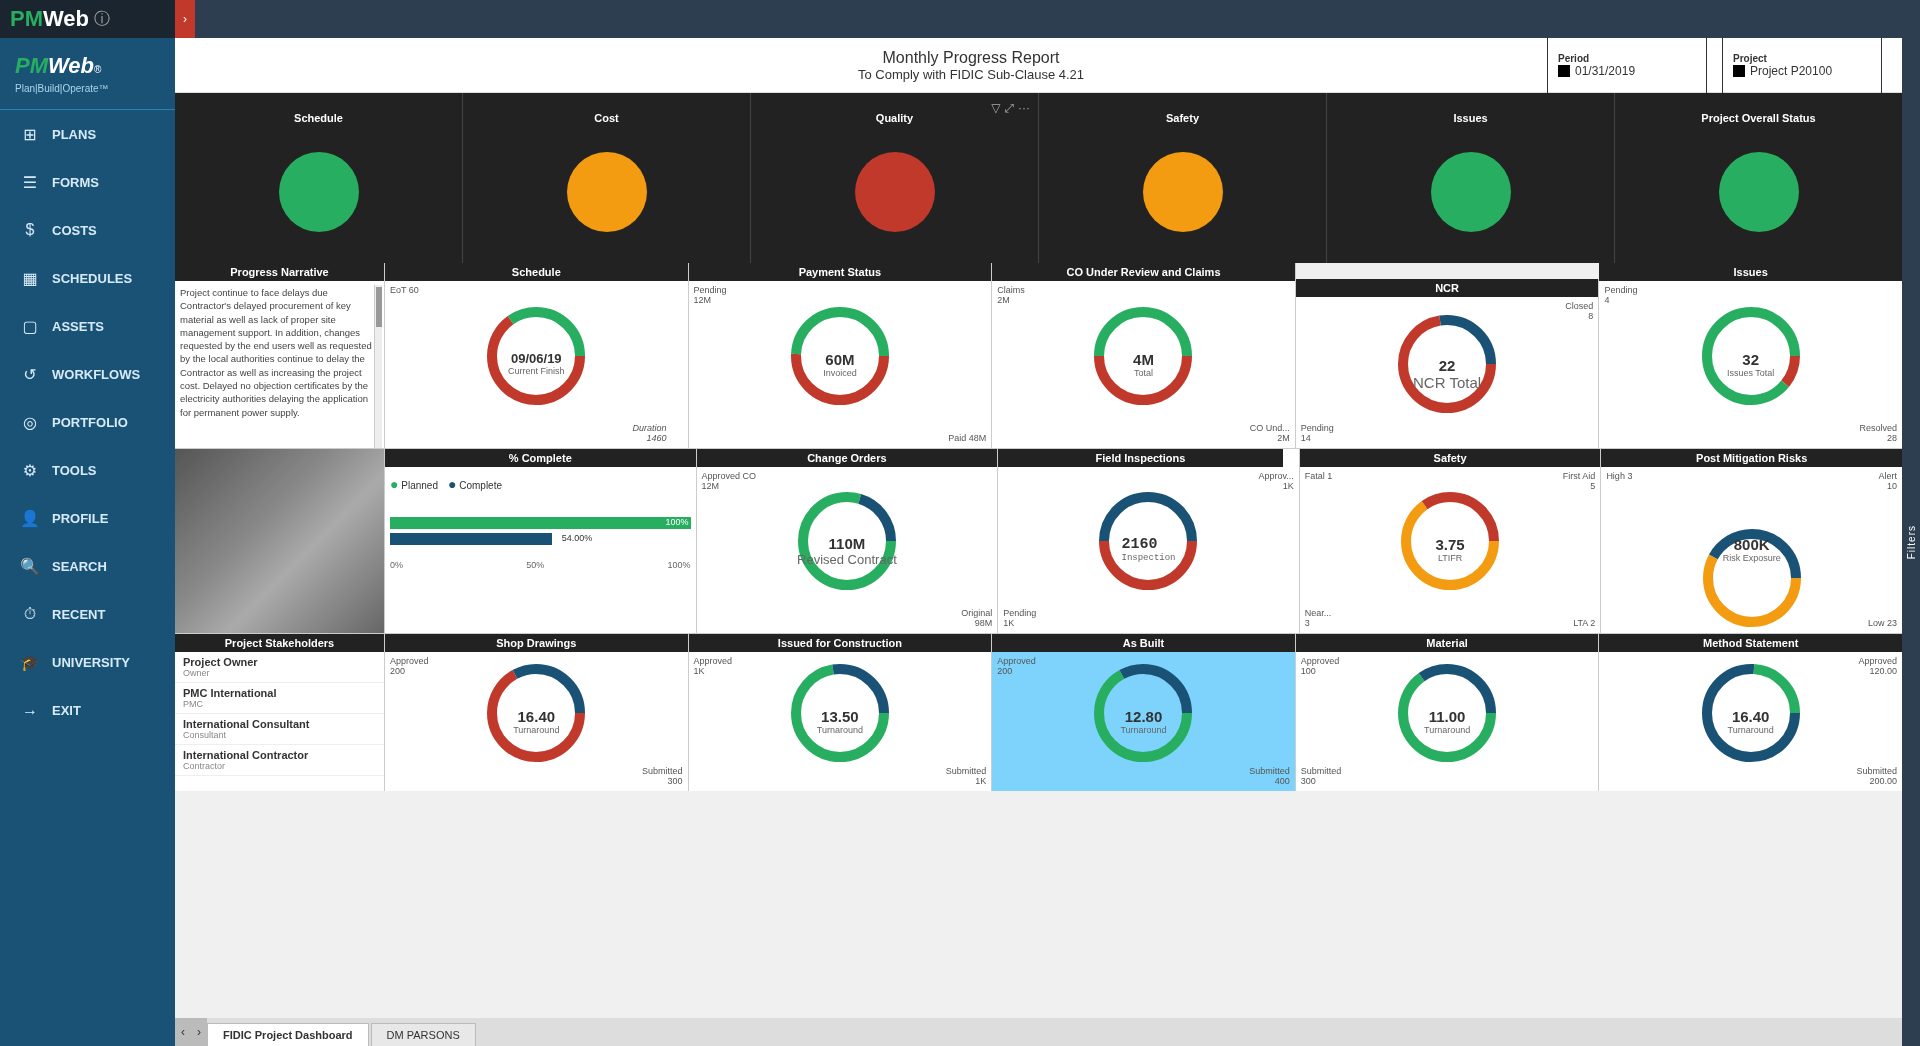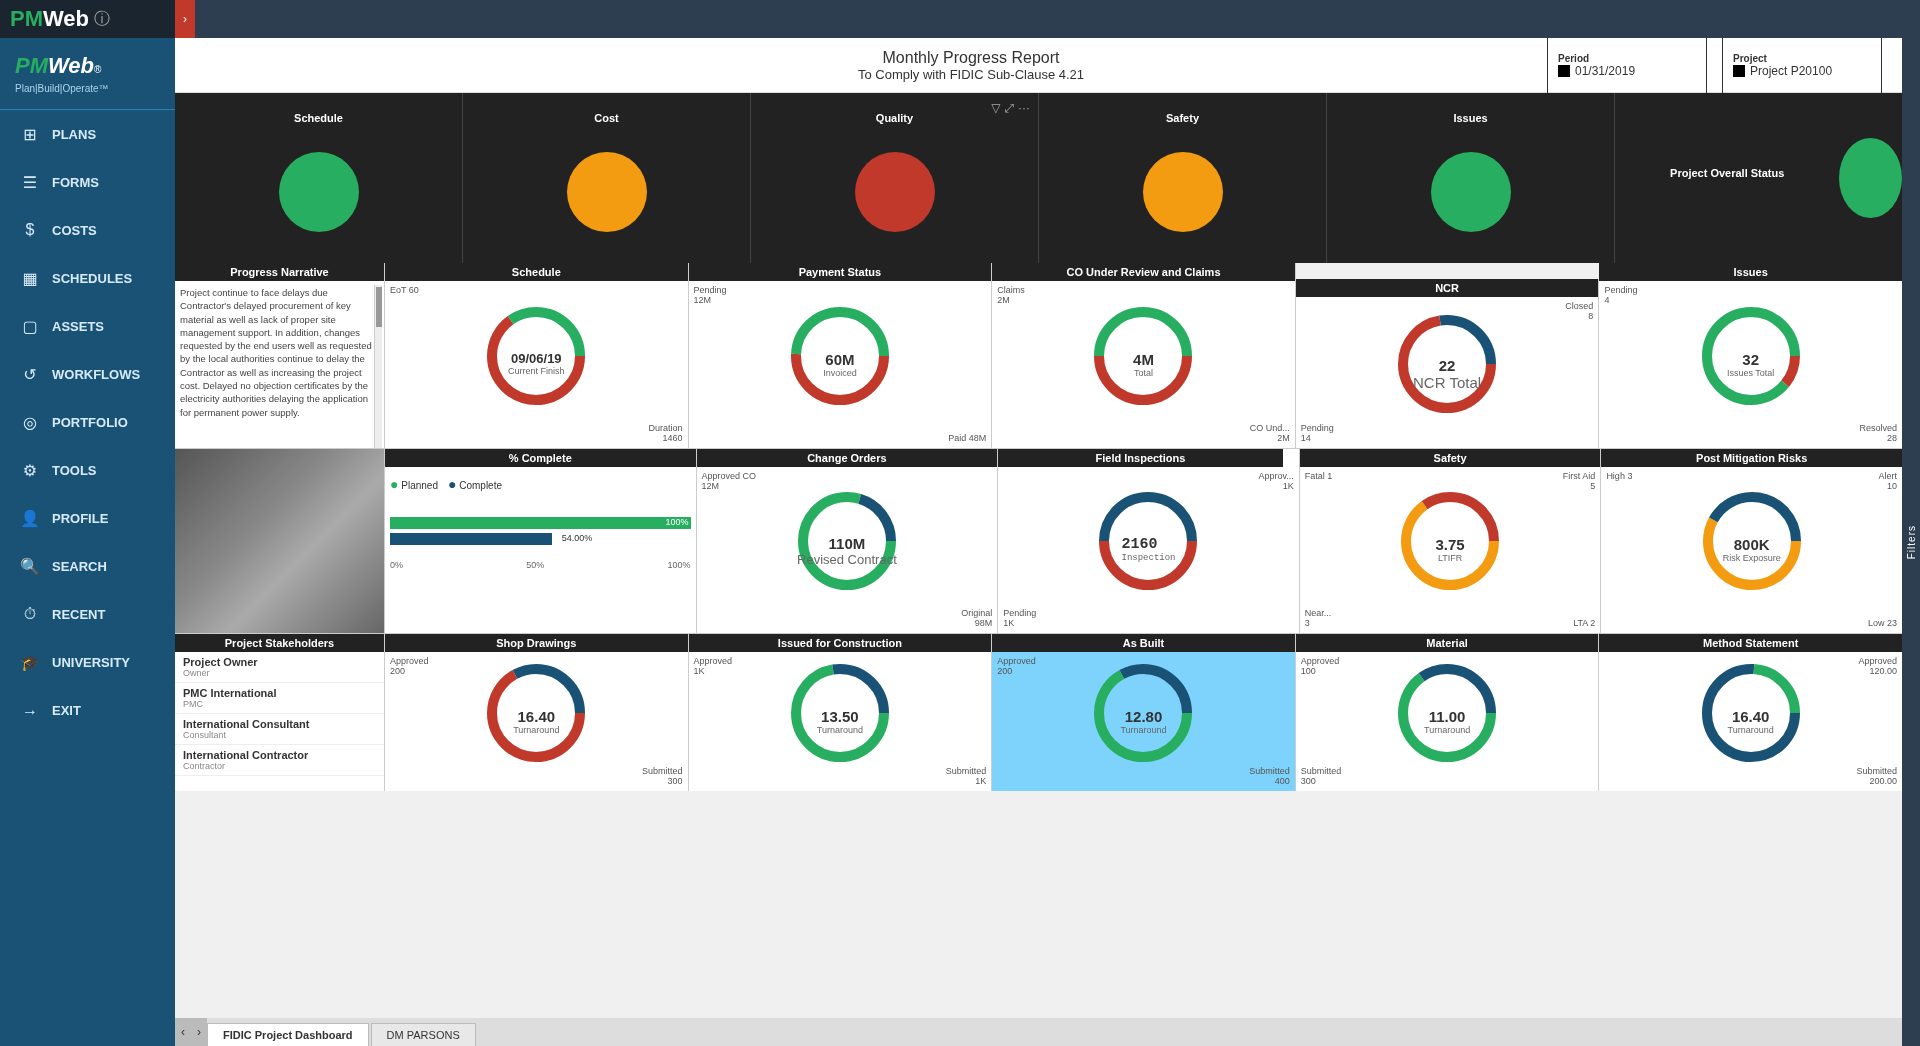--- a/index.html
+++ b/index.html
@@ -186,21 +186,21 @@
           </div>
         </div>
         <div style="flex:1;display:flex;flex-direction:column;align-items:center;justify-content:center;border-right:1px solid #444;">
           <div class="sec-hdr" style="width:100%;margin-bottom:10px;">Safety</div>
           <div class="status-circle yellow"></div>
         </div>
         <div style="flex:1;display:flex;flex-direction:column;align-items:center;justify-content:center;border-right:1px solid #444;">
           <div class="sec-hdr" style="width:100%;margin-bottom:10px;">Issues</div>
           <div class="status-circle green"></div>
         </div>
-        <div style="flex:1;display:flex;align-items:center;justify-content:center;">
+        <div style="flex:1;display:flex;flex-direction:column;align-items:center;justify-content:center;">
           <div class="sec-hdr" style="width:100%;margin-bottom:10px;">Project Overall Status</div>
           <div class="status-circle green"></div>
         </div>
       </div>
 
       <div style="display:flex;">
         
       </div>
       <div style="display:flex;height:185px;">
 
@@ -208,21 +208,21 @@
           <div class="sec-hdr">Progress Narrative</div>
           <div style="font-size:9.5px;color:#444;line-height:1.4;padding:5px;overflow:hidden;height:calc(100% - 22px);">Project continue to face delays due Contractor's delayed procurement of key material as well as lack of proper site management support. In addition, changes requested by the end users well as requested by the local authorities continue to delay the Contractor as well as increasing the project cost. Delayed no objection certificates by the electricity authorities delaying the application for permanent power supply.</div>
           <div style="position:absolute;right:2px;top:22px;bottom:0;width:8px;background:#eee;border-left:1px solid #ccc;">
             <div style="width:6px;height:40px;background:#999;margin:2px auto;"></div>
           </div>
         </div>
 
         <div style="flex:1;background:#fff;border-right:1px solid #ccc;position:relative;display:flex;flex-direction:column;align-items:center;justify-content:center;">
           <div class="sec-hdr" style="position:absolute;top:0;left:0;right:0;">Schedule</div>
           <div style="position:absolute;top:22px;left:5px;font-size:9px;color:#555;">EoT 60</div>
-          <div style="position:absolute;bottom:5px;right:5px;font-size:9px;color:#555;text-align:right;">Duration<br>1460</div>
+          <div style="position:absolute;bottom:5px;right:21px;font-size:9px;color:#555;text-align:right;font-style:italic;">Duration<br>1460</div>
           <svg width="110" height="110" viewBox="0 0 110 110">
             <circle cx="55" cy="55" r="44" stroke="#c0392b" stroke-width="10" fill="none" stroke-dasharray="180 96"></circle>
             <circle cx="55" cy="55" r="44" stroke="#27ae60" stroke-width="10" fill="none" stroke-dasharray="96 180" stroke-dashoffset="-180"></circle>
           </svg>
           <div style="position:absolute;top:50%;left:50%;transform:translate(-50%,-20%);text-align:center;">
             <div style="font-size:13px;font-weight:bold;">09/06/19</div>
             <div style="font-size:9px;color:#666;">Current Finish</div>
           </div>
         </div>
 
@@ -348,21 +348,21 @@
           <svg width="110" height="110" viewBox="0 0 110 110">
             <circle cx="55" cy="55" r="44" stroke="#f39c12" stroke-width="10" fill="none" stroke-dasharray="180 96"></circle>
             <circle cx="55" cy="55" r="44" stroke="#c0392b" stroke-width="10" fill="none" stroke-dasharray="96 180" stroke-dashoffset="-180"></circle>
           </svg>
           <div style="position:absolute;top:50%;left:50%;transform:translate(-50%,-20%);text-align:center;">
             <div style="font-size:15px;font-weight:bold;">3.75</div>
             <div style="font-size:9px;color:#666;">LTIFR</div>
           </div>
         </div>
 
-        <div style="flex:1;background:#fff;position:relative;display:flex;align-items:center;justify-content:center;">
+        <div style="flex:1;background:#fff;position:relative;display:flex;align-items:flex-end;justify-content:center;">
           <div class="sec-hdr" style="position:absolute;top:0;left:0;right:0;">Post Mitigation Risks</div>
           <div style="position:absolute;top:22px;left:5px;font-size:9px;color:#555;">High 3</div>
           <div style="position:absolute;top:22px;right:5px;font-size:9px;color:#555;text-align:right;">Alert<br>10</div>
           <div style="position:absolute;bottom:5px;right:5px;font-size:9px;color:#555;text-align:right;">Low 23</div>
           <svg width="110" height="110" viewBox="0 0 110 110">
             <circle cx="55" cy="55" r="44" stroke="#f39c12" stroke-width="10" fill="none" stroke-dasharray="160 116"></circle>
             <circle cx="55" cy="55" r="44" stroke="#1a5276" stroke-width="10" fill="none" stroke-dasharray="116 160" stroke-dashoffset="-160"></circle>
           </svg>
           <div style="position:absolute;top:50%;left:50%;transform:translate(-50%,-20%);text-align:center;">
             <div style="font-size:15px;font-weight:bold;">800K</div>

